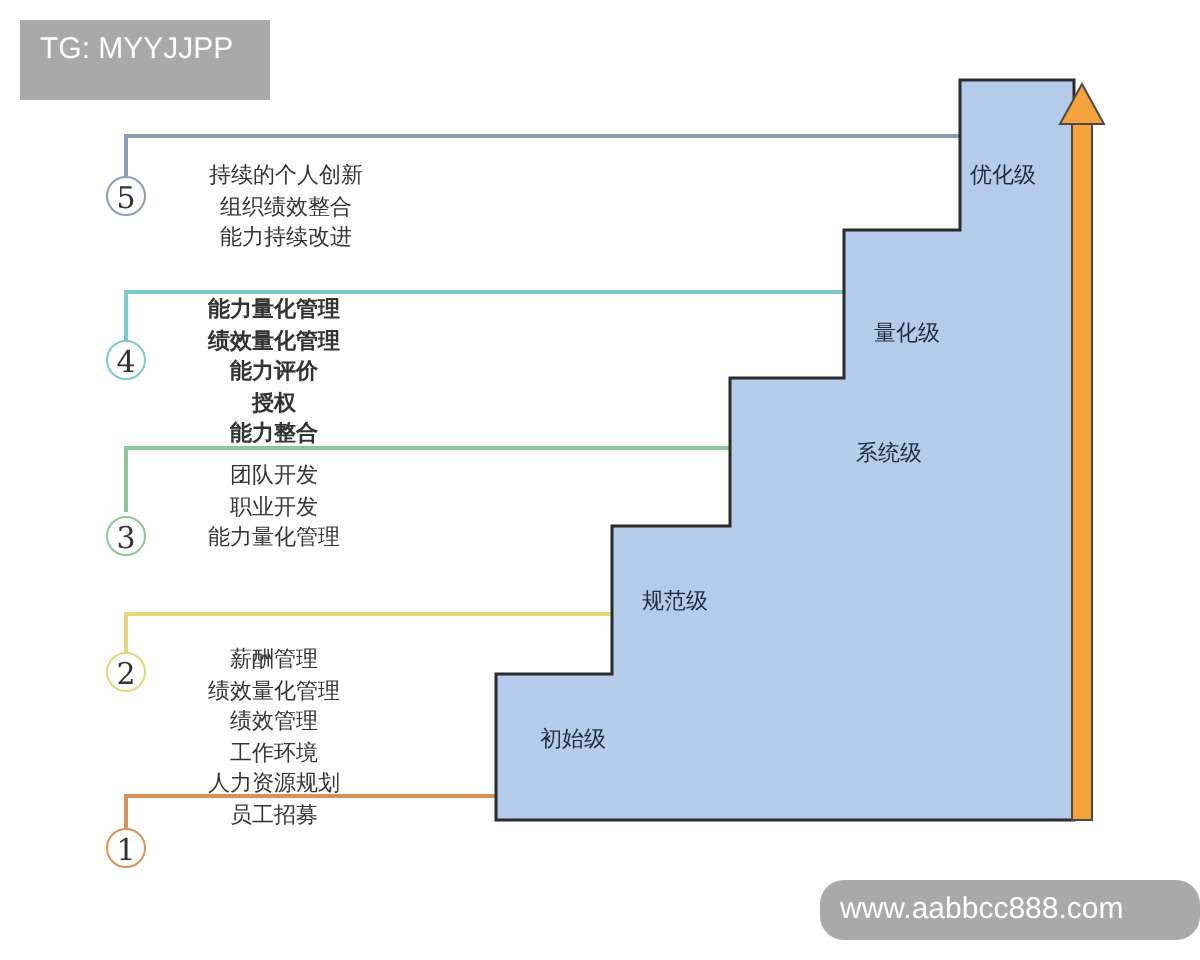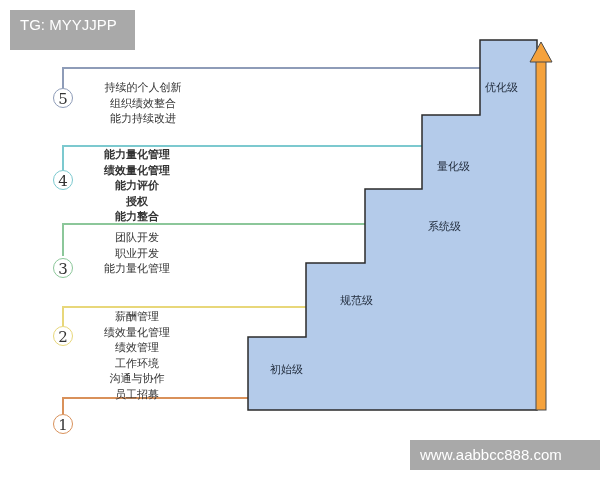--- a/index.html
+++ b/index.html
@@ -7,21 +7,21 @@
       width: 600px; height: 480px; position: relative; overflow: hidden;
       background: #ffffff;
       font-family: "DejaVu Serif", "Liberation Serif", serif;
     }
     .watermark {
       position: absolute; background: #a9a9a9; color: #ffffff;
       font-family: "Liberation Sans", "DejaVu Sans", sans-serif;
       font-size: 15px; line-height: 30px; padding: 0 10px; white-space: nowrap;
     }
     .wm-top { left: 10px; top: 10px; height: 40px; width: 105px; }
-    .wm-bottom { left: 410px; top: 440px; height: 30px; width: 170px; }
+    .wm-bottom { left: 410px; top: 440px; height: 30px; width: 170px; border-radius: 12px; }
     svg.diagram { position: absolute; left: 0; top: 0; }
     .step-label {
       position: absolute; font-family: "DejaVu Sans", "Liberation Sans", sans-serif;
       font-size: 11px; color: #1f2a3a; white-space: nowrap;
     }
     .level-text {
       position: absolute; text-align: center; font-size: 11px; line-height: 15.5px;
       color: #333333; width: 140px;
     }
     .level-num {
@@ -46,21 +46,21 @@
 
   <path d="M248,410 L248,337 L306,337 L306,263 L365,263 L365,189 L422,189 L422,115 L480,115 L480,40 L537,40 L537,410 Z" fill="#b4cbea" stroke="#2b2b2b" stroke-width="1.5"></path>
 
   <g>
     <rect x="536" y="58" width="10" height="352" fill="#f5a23c" stroke="#4a4a4a" stroke-width="1"></rect>
     <polygon points="541,42 530,62 552,62" fill="#f5a23c" stroke="#4a4a4a" stroke-width="1"></polygon>
   </g>
 </svg>
 
 <div class="step-label" style="left:270px;top:362px;">初始级</div>
-<div class="step-label" style="left:321px;top:293px;margin-left:19px;">规范级</div>
+<div class="step-label" style="left:321px;top:293px;">规范级</div>
 <div class="step-label" style="left:382px;top:219px;margin-left:46px;">系统级</div>
 <div class="step-label" style="left:437px;top:143px;margin-top:16px;">量化级</div>
 <div class="step-label" style="left:485px;top:80px;">优化级</div>
 
 <div class="level-num" style="left:53px;top:88px;border:1px solid #8e9cb8;">5</div>
 <div class="level-num" style="left:53px;top:170px;border:1px solid #7cc9cf;">4</div>
 <div class="level-num" style="left:53px;top:258px;border:1px solid #8cc79a;">3</div>
 <div class="level-num" style="left:53px;top:326px;border:1px solid #e8d77a;">2</div>
 <div class="level-num" style="left:53px;top:414px;border:1px solid #d9915a;">1</div>
 
@@ -77,22 +77,22 @@
   <div>授权</div>
   <div>能力整合</div>
 </div>
 
 <div class="level-text" style="left:67px;top:230px;">
   <div>团队开发</div>
   <div>职业开发</div>
   <div>能力量化管理</div>
 </div>
 
-<div class="level-text" style="left:67px;top:309px;">
+<div class="level-text" style="left:67px;top:322px;">
   <div>薪酬管理</div>
   <div>绩效量化管理</div>
   <div>绩效管理</div>
   <div>工作环境</div>
-  <div>沟通与协作</div>
+  <div>人力资源规划</div>
   <div>员工招募</div>
 </div>
 
 <div class="watermark wm-bottom">www.aabbcc888.com</div>
 
 </body></html>

